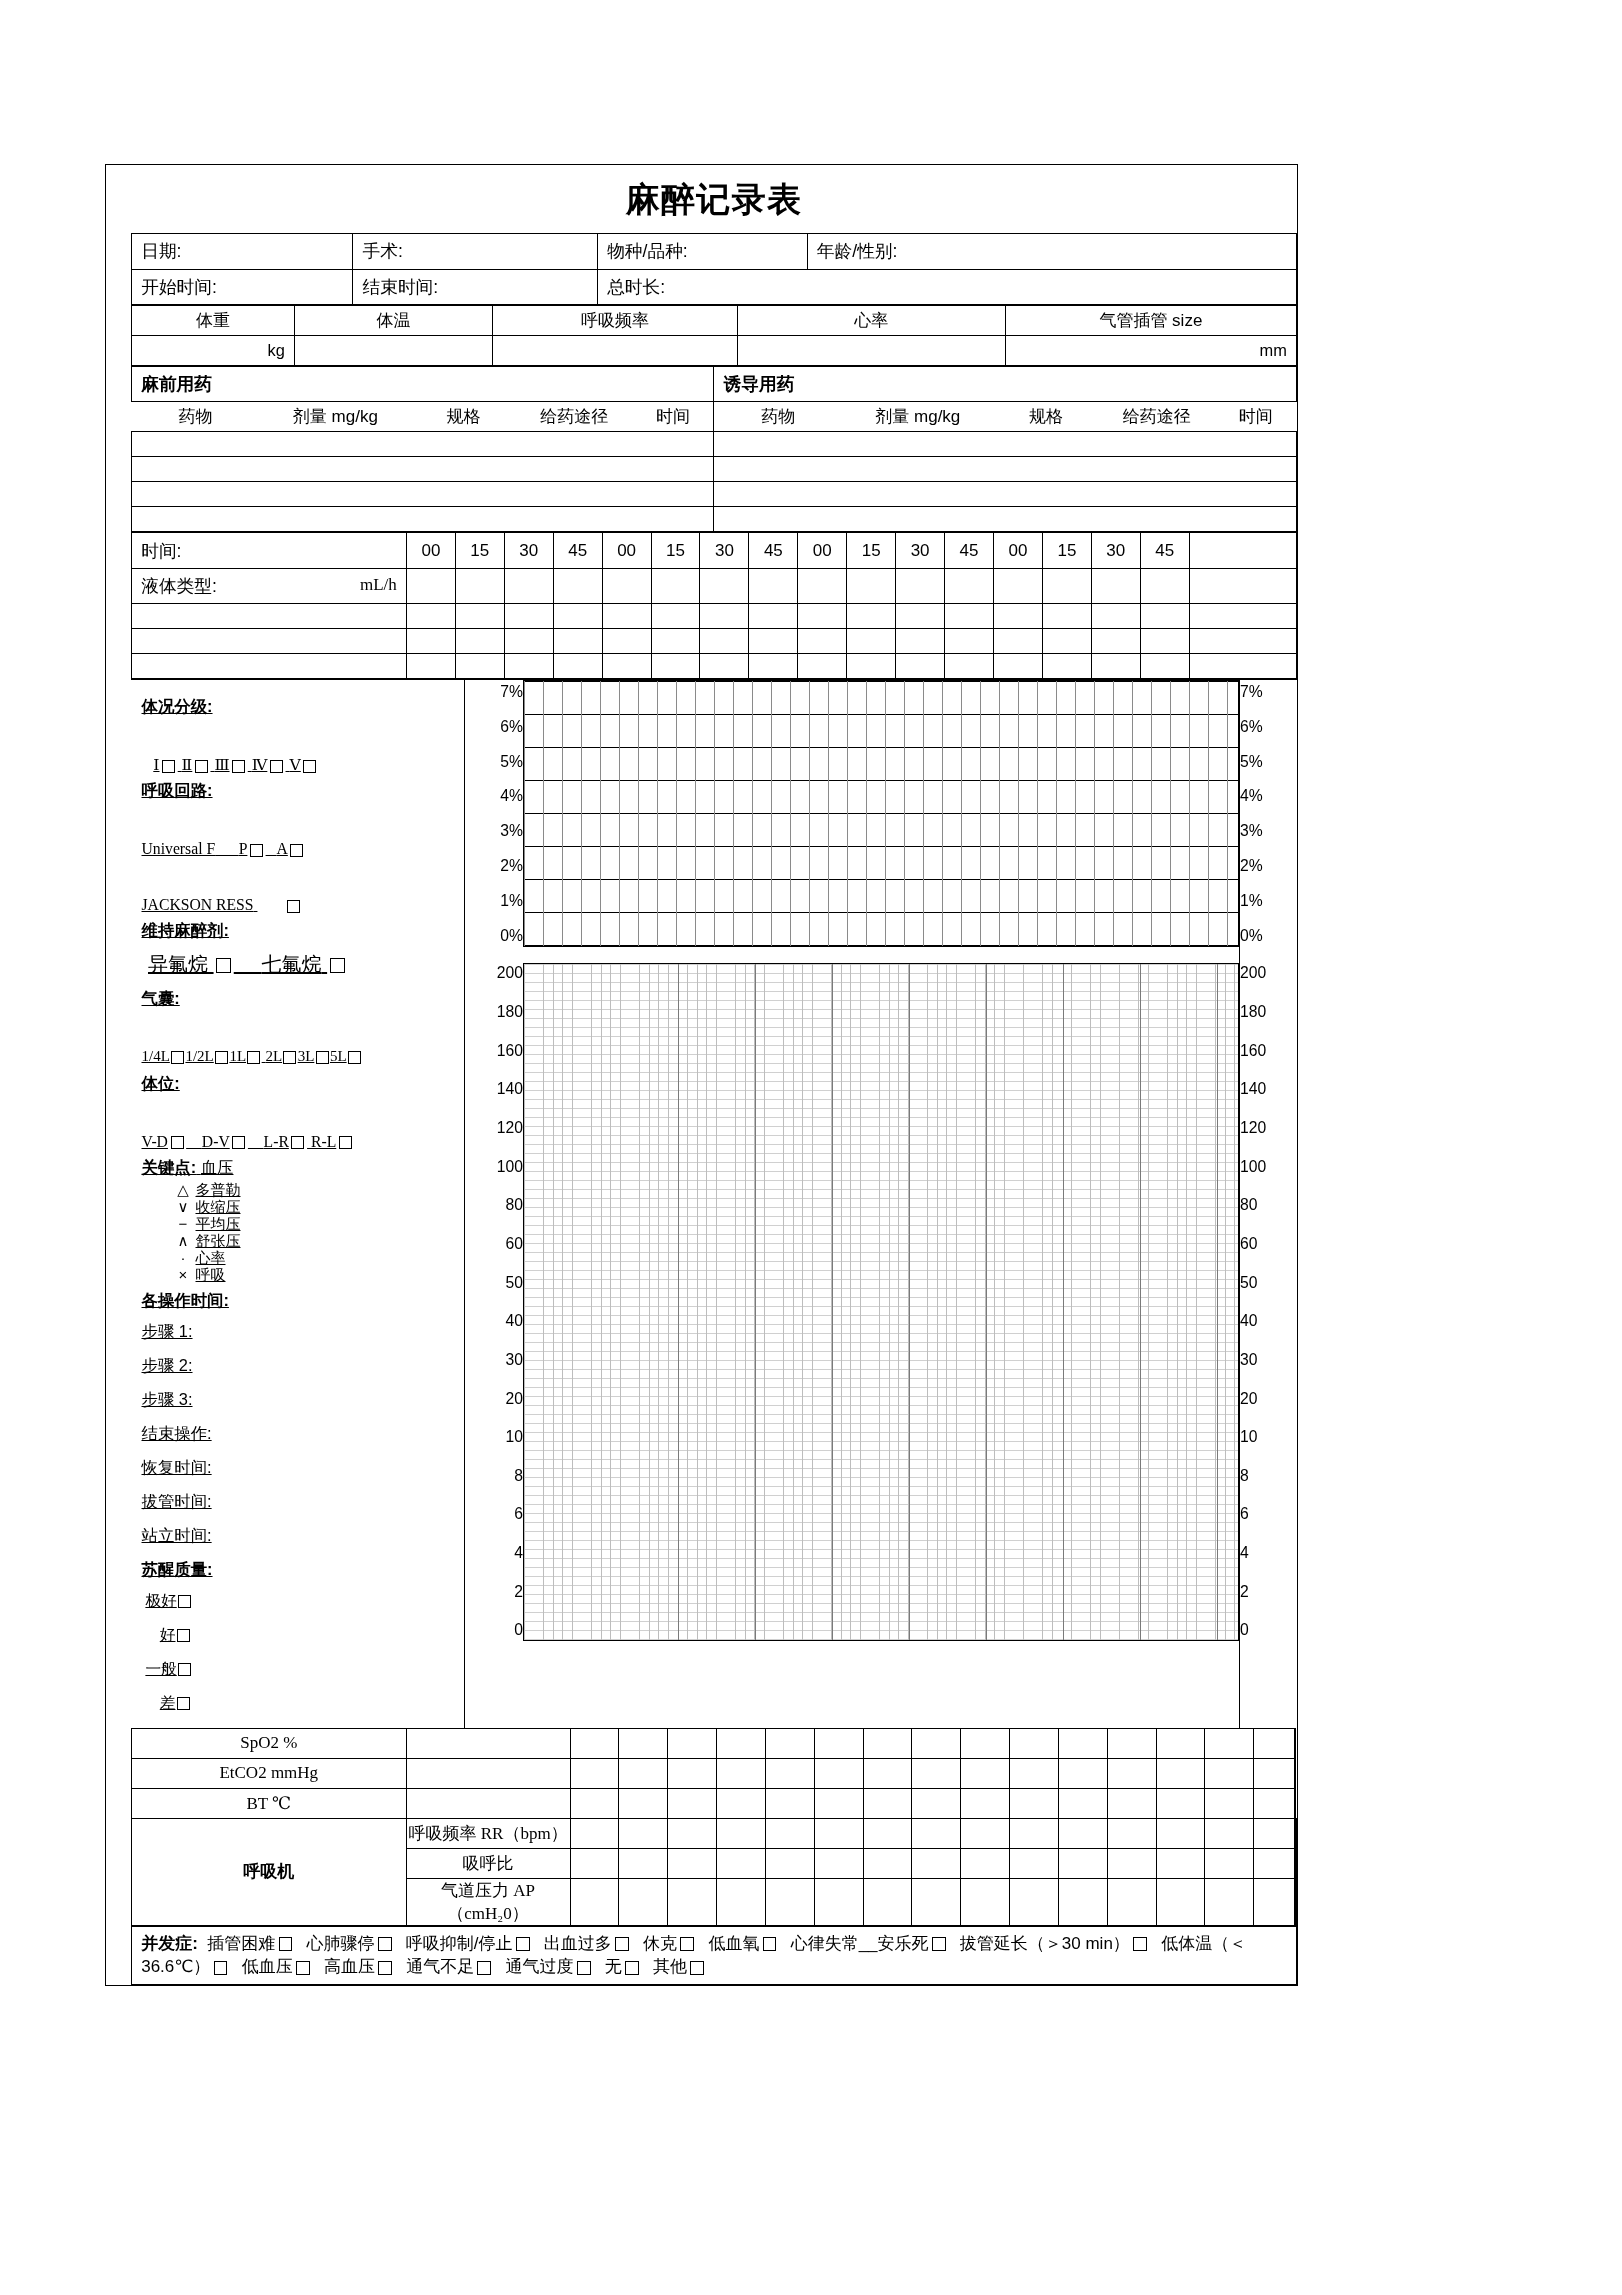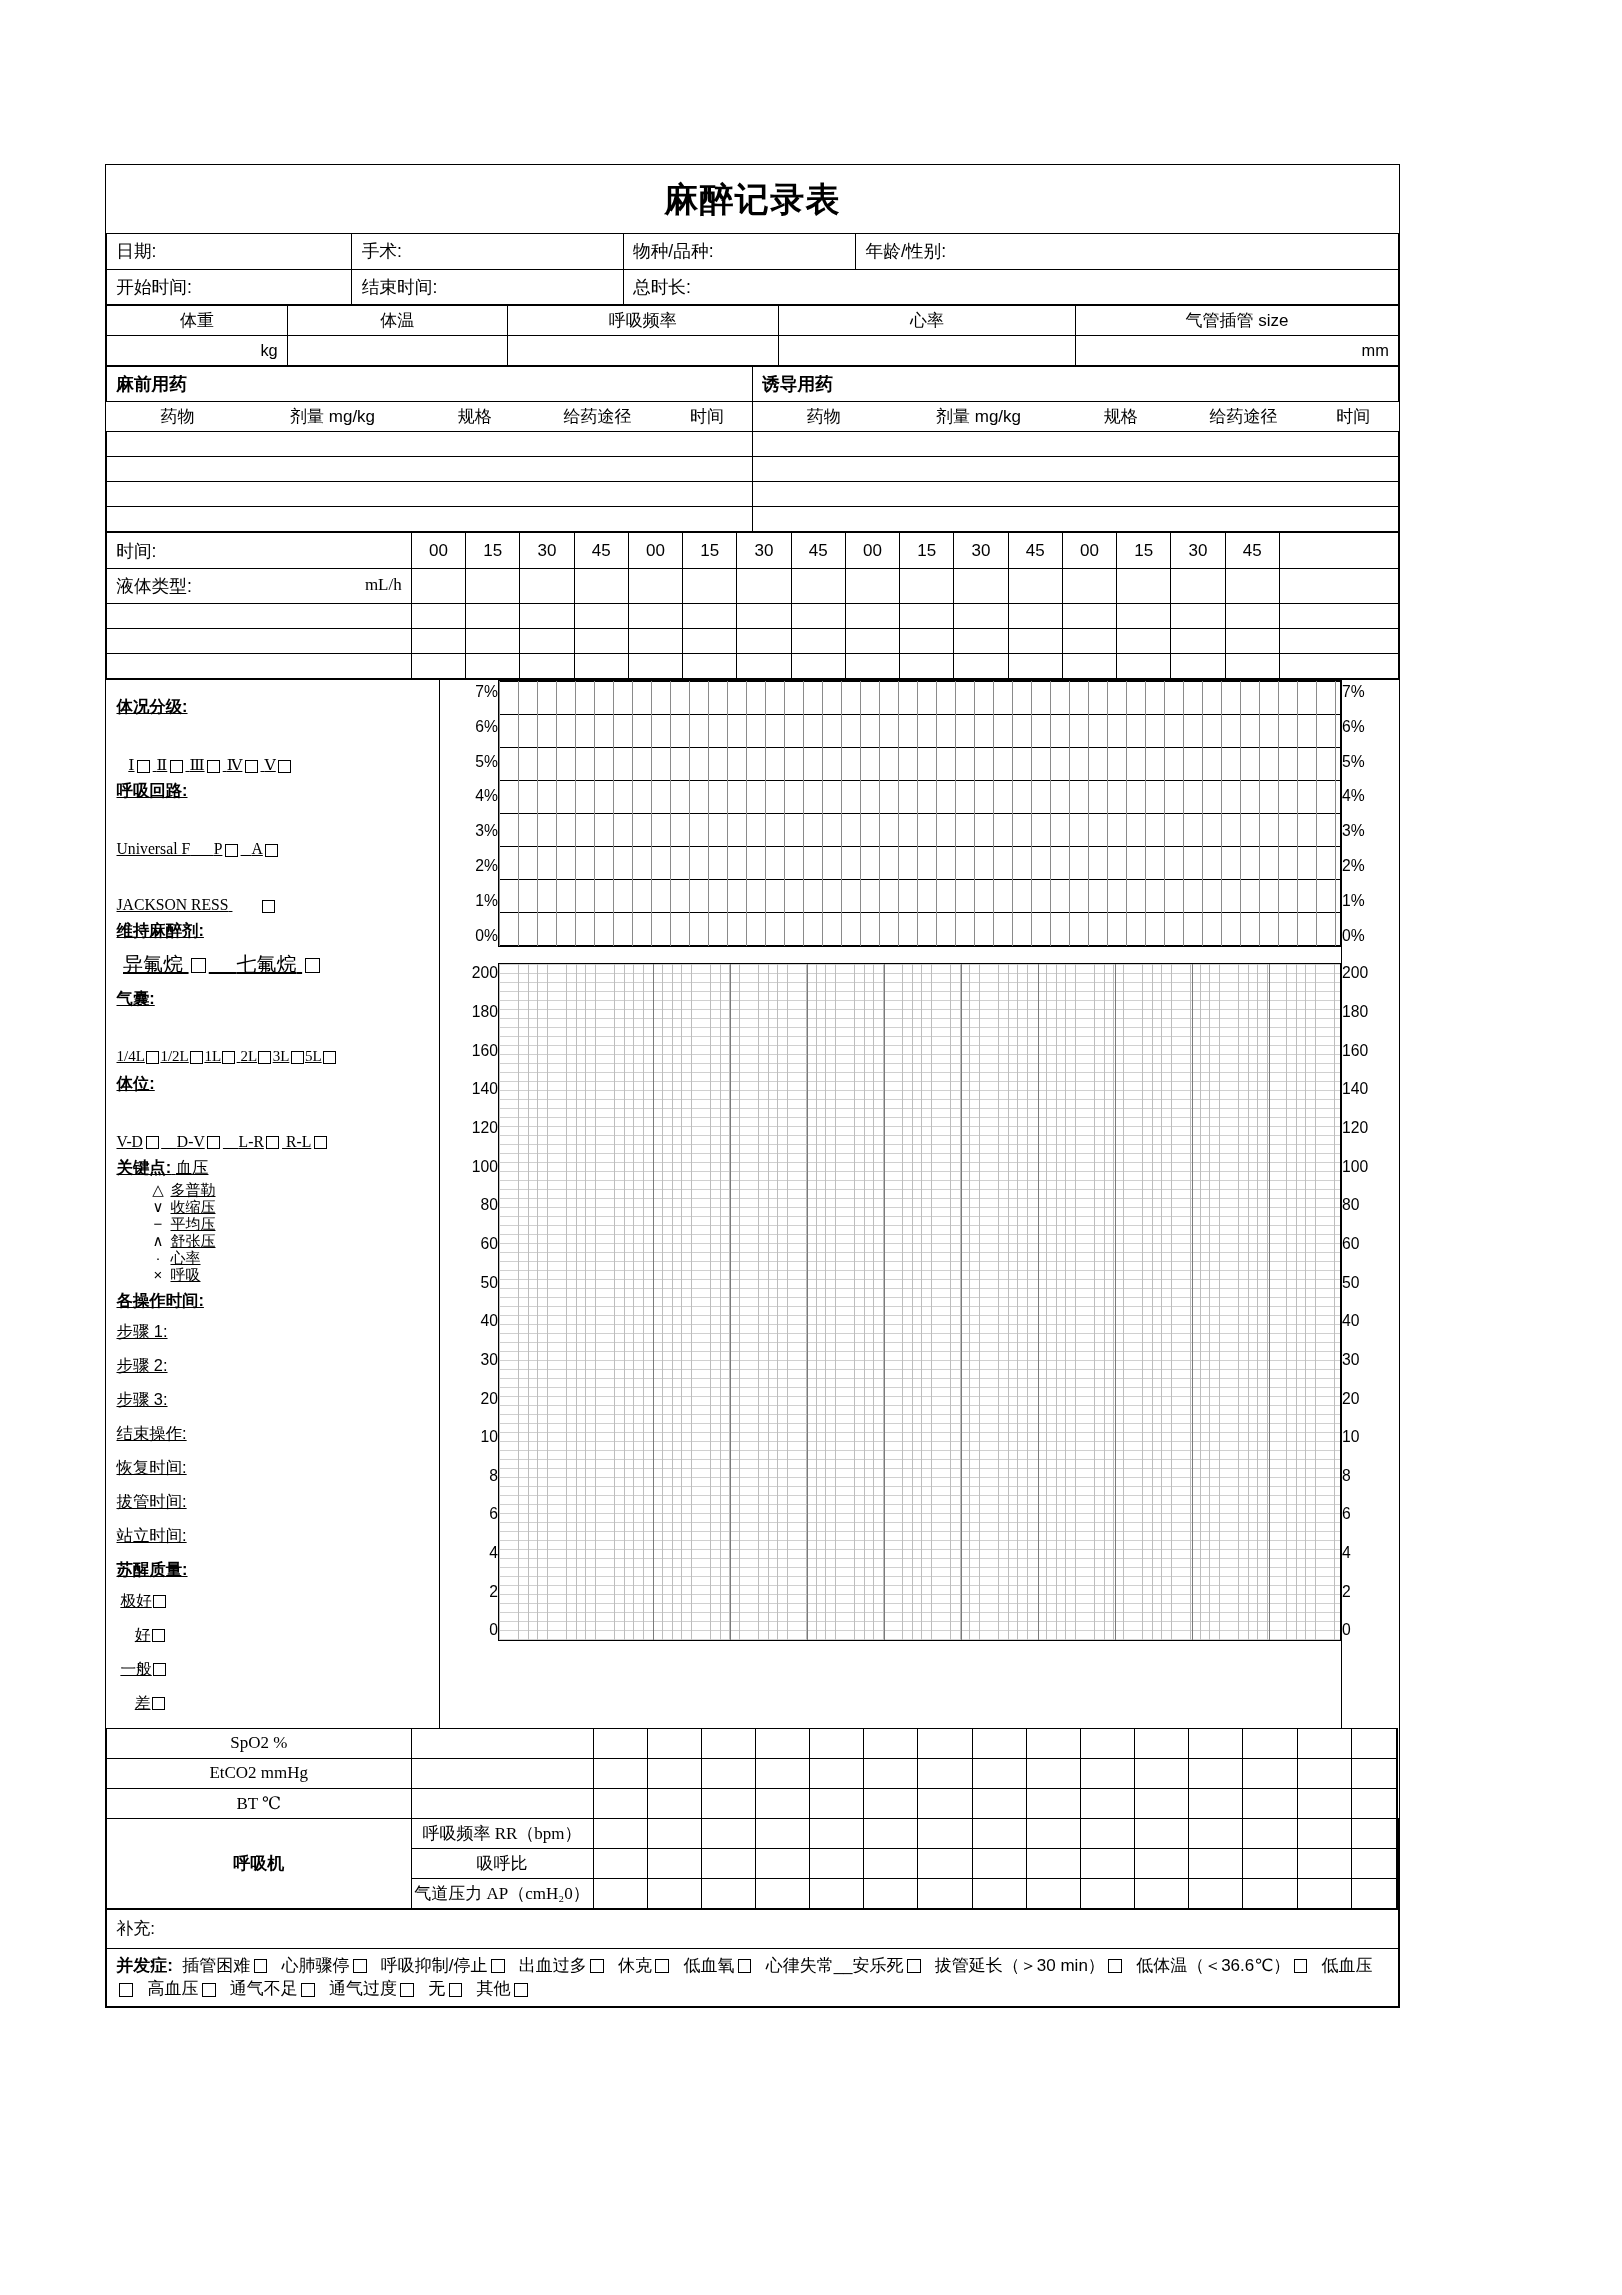--- a/index.html
+++ b/index.html
@@ -1,18 +1,18 @@
 <!DOCTYPE html>
 <html style="font-size:10.5px"><head>
 <meta charset="utf-8">
 <style>
   html,body{margin:0;padding:0;background:#ffffff;}
   body{width:1623px;height:2295px;font-family:"Liberation Sans","DejaVu Sans",sans-serif;color:#000;}
   .page{position:relative;width:1623px;height:2295px;}
-  .sheet{position:absolute;left:105px;top:164px;width:1295px;border:1.3px solid #000;box-sizing:border-box;}
+  .sheet{position:absolute;left:105px;top:164px;width:1193px;border:1.3px solid #000;box-sizing:border-box;padding-left:25px;}
   table{border-collapse:collapse;width:100%;}
   td,th{border:0.7px solid #000;padding:0;font-weight:normal;font-size:17px;vertical-align:middle;}
   .noline{border:none;}
   .title{font-size:34px;font-weight:bold;text-align:center;padding:11.8px 0 10.5px 0;letter-spacing:1.3px;}
   .lbl{padding:5.2px 9.2px;font-size:17.7px;white-space:nowrap;}
   .ctr{text-align:center;}
   .rgt{text-align:right;padding-right:9.2px;}
   .bold{font-weight:bold;}
   .serif{font-family:"Liberation Serif","DejaVu Serif",serif;}
   .h38{height:25px;}
@@ -543,23 +543,20 @@
             <td></td>
             <td></td>
             <td></td>
         <td></td>
       </tr>
     </tbody>
       </table>
 
     <table>
       <tbody>
-          <tr>
-        <td class="foot" style="height:27.5px;line-height:17px">补充:</td>
-      </tr>
       <tr>
         <td class="foot">
           <span class="bold">并发症:</span>&nbsp;
           <span>插管困难</span><span class="chk"></span>&nbsp;&nbsp;
           <span>心肺骤停</span><span class="chk"></span>&nbsp;&nbsp;
           <span>呼吸抑制/停止</span><span class="chk"></span>&nbsp;&nbsp;
           <span>出血过多</span><span class="chk"></span>&nbsp;&nbsp;
           <span>休克</span><span class="chk"></span>&nbsp;&nbsp;
           <span>低血氧</span><span class="chk"></span>&nbsp;&nbsp;
           <span>心律失常__安乐死</span><span class="chk"></span>&nbsp;&nbsp;

